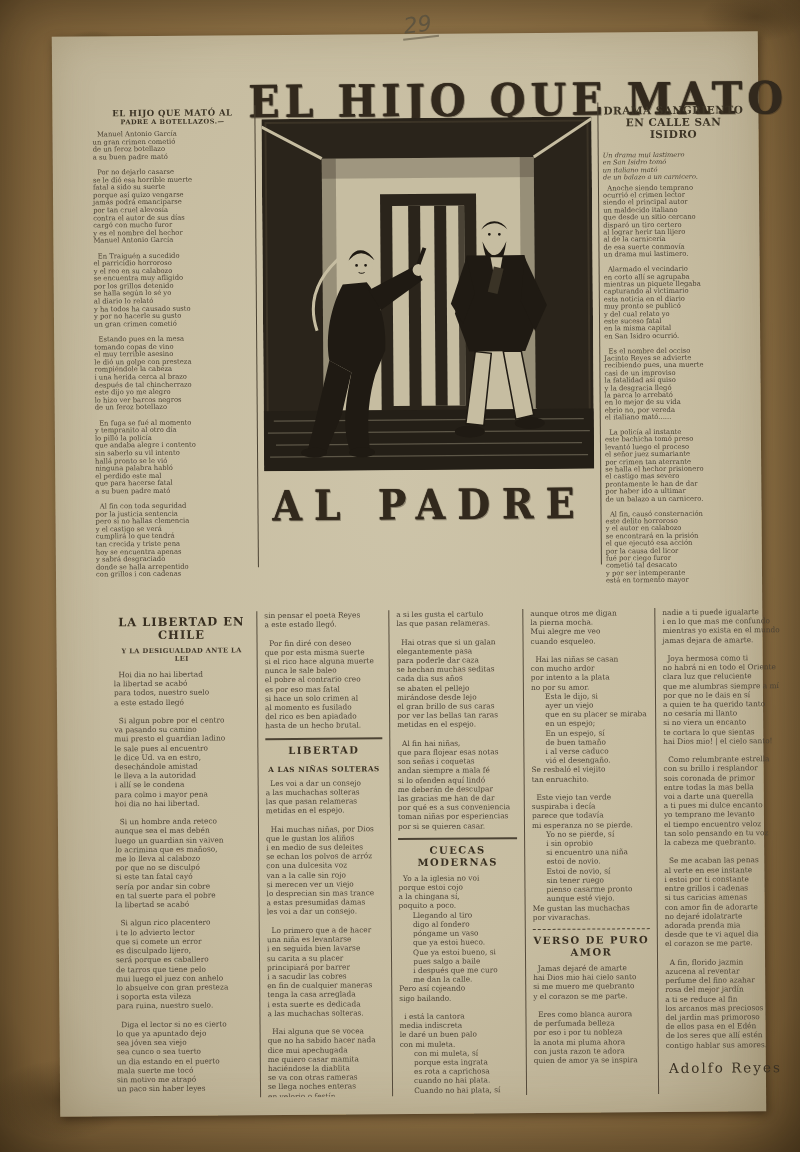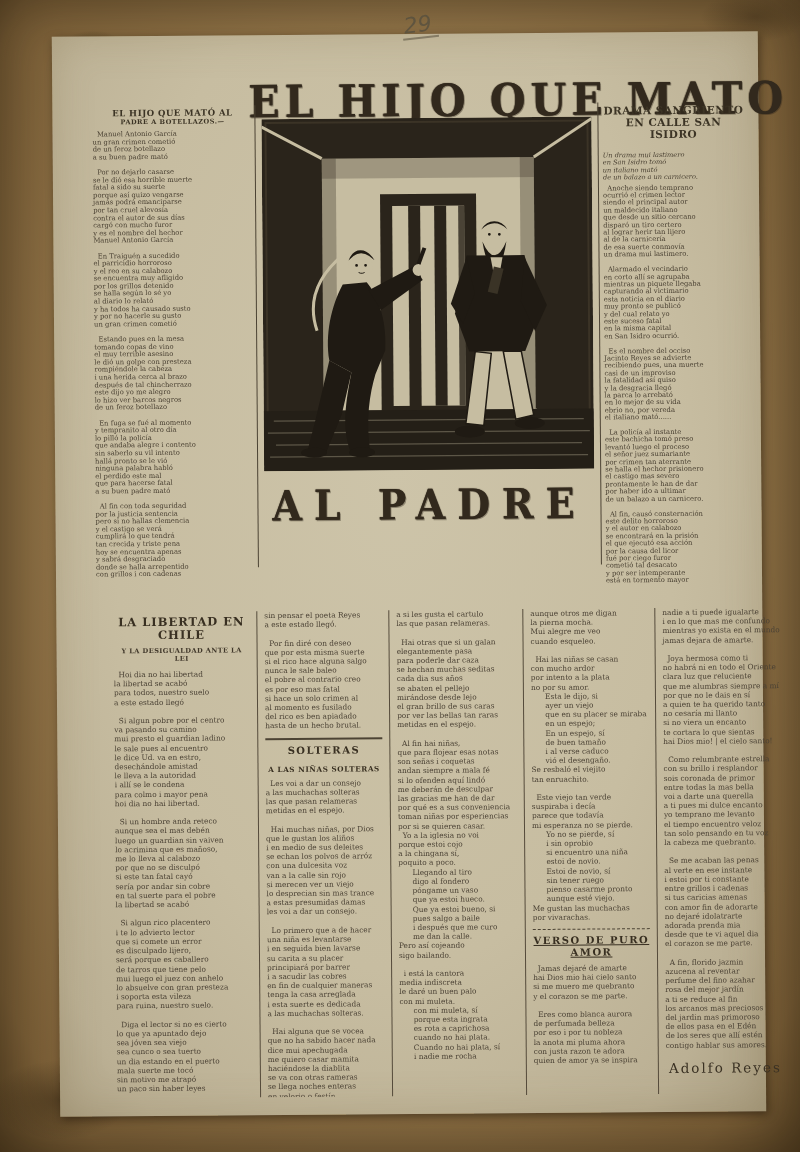--- a/index.html
+++ b/index.html
@@ -87,21 +87,21 @@
   }
   .bcol{padding:0 7px;overflow:hidden;}
   .bcol + .bcol{border-left:1.2px solid #554b3b;}
   .bcol .verse{font-size:7.4px;line-height:9.2px;}
   .btitle{font-weight:bold;text-align:center;font-size:11.5px;line-height:13px;
     letter-spacing:1px;color:#382f21;margin-top:4px;}
   .bsubtitle{font-weight:bold;text-align:center;font-size:6.6px;letter-spacing:.4px;
     color:#40372a;margin:5px 0 7px 0;}
   .sechead{margin:7px 0 5px 0;text-align:center;color:#382f21;}
   .sechead.ruled{border-top:2px solid #4c4334;padding-top:5px;}
-  .sechead.dashed{border-top:1.5px dashed #4c4334;padding-top:5px;text-decoration:underline;}
+  .sechead.dashed{border-top:1.5px dashed #4c4334;padding-top:5px;}
   .sechead .t{font-weight:bold;font-size:10px;letter-spacing:1.5px;line-height:12px;}
   .sechead .s{font-weight:bold;font-size:7.2px;letter-spacing:.6px;line-height:9px;margin-top:8px;}
   .signature{margin-top:10px;text-align:center;font-weight:normal;font-size:13.5px;
     letter-spacing:2px;color:#3a3123;}
 </style>
 </head>
 <body>
 
 <div class="backing">
   <div class="corner-stain stain-a"></div>
@@ -371,30 +371,30 @@
 sin motivo me atrapó
 un paco sin haber leyes</div>
     </div>
 
     <div class="bcol">
       <div class="verse">sin pensar el poeta Reyes
 a este estado llegó.
 
   Por fin diré con deseo
 que por esta misma suerte
-si el rico hace alguna salgo
+si el rico hace alguna muerte
 nunca le sale baleo
 el pobre al contrario creo
 es por eso mas fatal
 si hace un solo crimen al
 al momento es fusilado
 del rico es ben apiadado
 hasta de un hecho brutal.</div>
       <div class="sechead ruled">
-        <div class="t">SOLTERAS</div>
+        <div class="t">LIBERTAD</div>
         <div class="s">A LAS NIÑAS SOLTERAS</div>
       </div>
       <div class="verse">  Les voi a dar un consejo
 a las muchachas solteras
 las que pasan relameras
 metidas en el espejo.
 
   Hai muchas niñas, por Dios
 que le gustan los aliños
 i en medio de sus deleites
@@ -445,20 +445,23 @@
   Al fin hai niñas,
 que para flojear esas notas
 son señas i coquetas
 andan siempre a mala fé
 si lo ofenden aquí lindó
 me deberán de desculpar
 las gracias me han de dar
 por qué es a sus conveniencia
 toman niñas por esperiencias
 por si se quieren casar.</div>
+      <div class="sechead ruled">
+        <div class="t">CUECAS MODERNAS</div>
+      </div>
       <div class="verse">  Yo a la iglesia no voi
 porque estoi cojo
 a la chingana sí,
 poquito a poco.
       Llegando al tiro
       digo al fondero
       póngame un vaso
       que ya estoi hueco.
       Que ya estoi bueno, si
       pues salgo a baile

